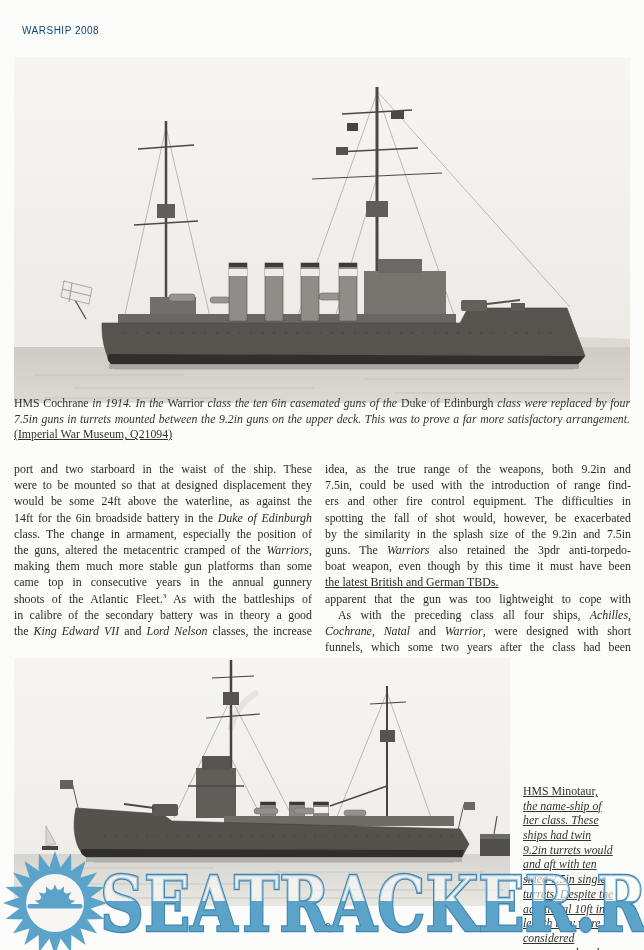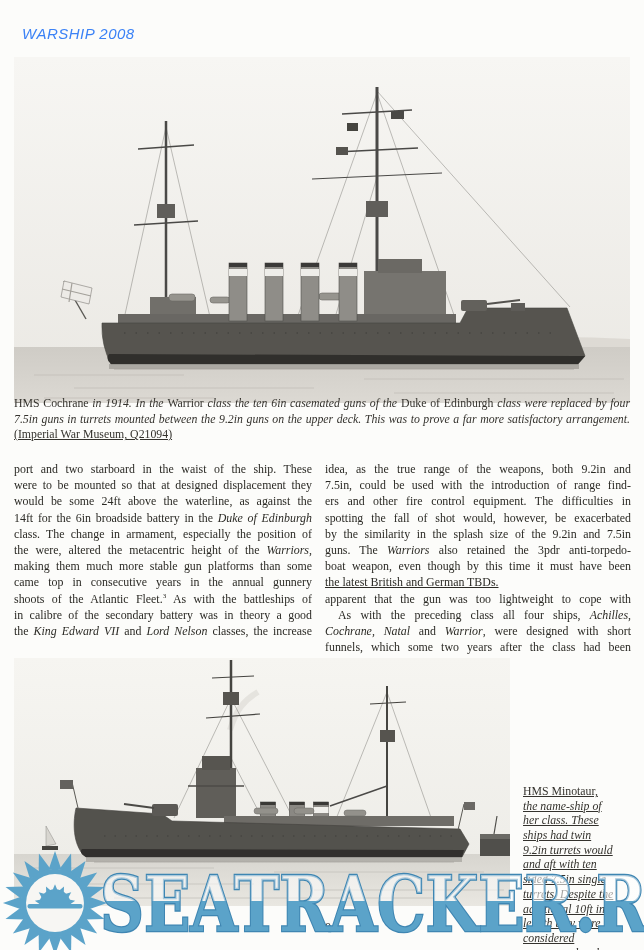--- a/index.html
+++ b/index.html
@@ -1,19 +1,19 @@
 <!DOCTYPE html>
 <html><head>
 <meta charset="utf-8">
 <style>
   html,body{margin:0;padding:0;background:#e8e8e8;}
   .page{position:relative;width:644px;height:950px;background:#fcfcfa;overflow:hidden;
         font-family:"Liberation Serif",serif;color:#2b2a26;}
   .header{position:absolute;left:22px;top:25px;font-family:"Liberation Sans",sans-serif;
-          font-style:italic;font-size:15px;letter-spacing:.5px;color:#3b82f6;}
+          font-size:10px;letter-spacing:.5px;color:#0c4a6e;}
   .photo{position:absolute;}
   .photo1{left:14px;top:57px;width:616px;height:346px;}
   .photo2{left:14px;top:658px;width:496px;height:248px;}
   .photo svg{display:block;width:100%;height:100%;}
   .caption{position:absolute;font-size:11.8px;color:#34322d;}
   .caption1{left:14px;top:396px;width:616px;}
   .caption1 .tline{line-height:15.6px;height:15.6px;}
   .caption2{left:523px;top:740px;width:118px;margin-top:44px;}
   .caption2 .tline{line-height:14.7px;height:14.7px;}
   .col{position:absolute;top:461px;font-size:11.9px;color:#2b2a25;}
@@ -143,21 +143,21 @@
       <div class="tline"><em>7.5in guns in turrets mounted between the 9.2in guns on the upper deck. This was to prove a far more satisfactory arrangement.</em></div>
       <div class="tline tl-left"><span>(Imperial War Museum, Q21094)</span></div>
     </div>
 
   <div class="col col-left">
       <div class="tline"><span>port and two starboard in the waist of the ship. These</span></div>
       <div class="tline"><span>were to be mounted so that at designed displacement they</span></div>
       <div class="tline"><span>would be some 24ft above the waterline, as against the</span></div>
       <div class="tline"><span>14ft for the 6in broadside battery in the </span><em>Duke of Edinburgh</em></div>
       <div class="tline"><span>class. The change in armament, especially the position of</span></div>
-      <div class="tline"><span>the were, altered the metacentric height of the </span><em>Warriors</em><span>,</span></div>
+      <div class="tline"><span>the guns, altered the metacentric cramped of the </span><em>Warriors</em><span>,</span></div>
       <div class="tline"><span>making them much more stable gun platforms than some</span></div>
       <div class="tline"><span>came top in consecutive years in the annual gunnery</span></div>
       <div class="tline"><span>shoots of the Atlantic Fleet.</span><sup>3</sup><span> As with the battleships of</span></div>
       <div class="tline"><span>in calibre of the secondary battery was in theory a good</span></div>
       <div class="tline"><span>the </span><em>King Edward VII</em><span> and </span><em>Lord Nelson</em><span> classes, the increase</span></div>
     </div>
   <div class="col col-right">
       <div class="tline"><span>idea, as the true range of the weapons, both 9.2in and</span></div>
       <div class="tline"><span>7.5in, could be used with the introduction of range find-</span></div>
       <div class="tline"><span>ers and other fire control equipment. The difficulties in</span></div>

